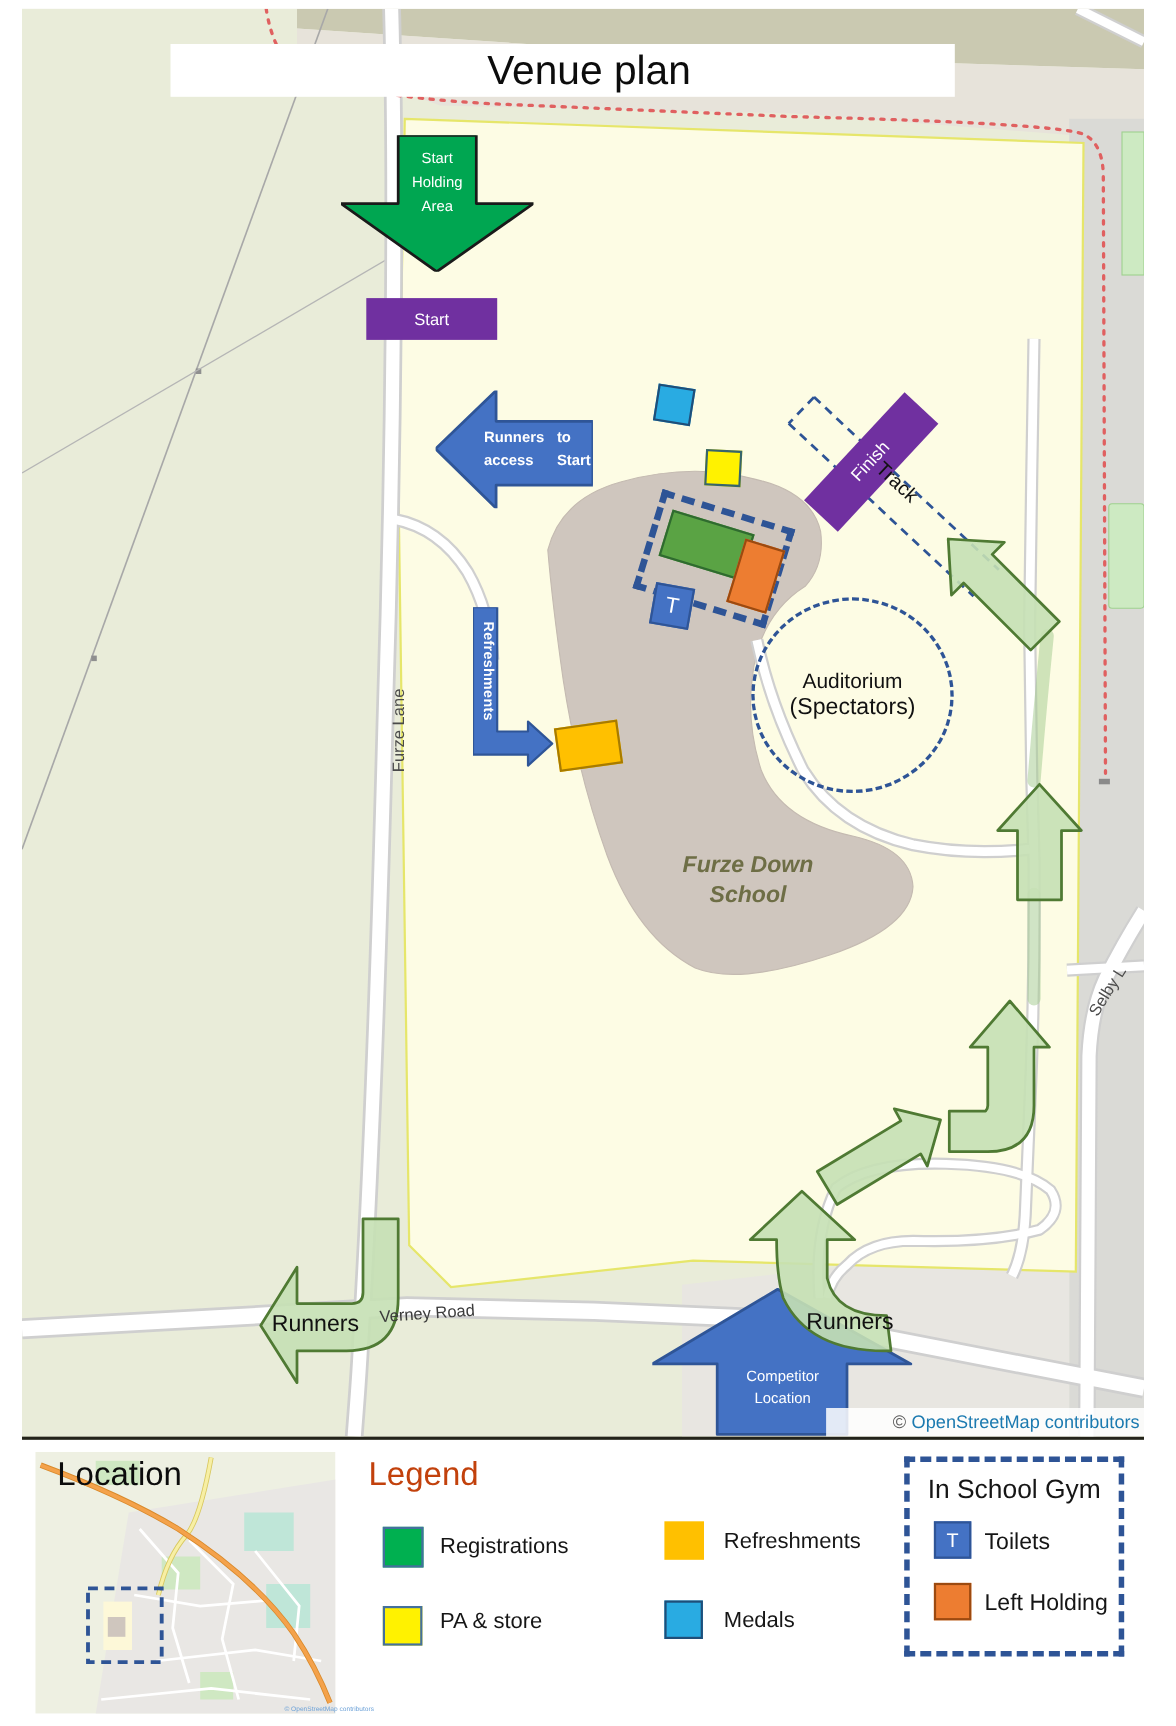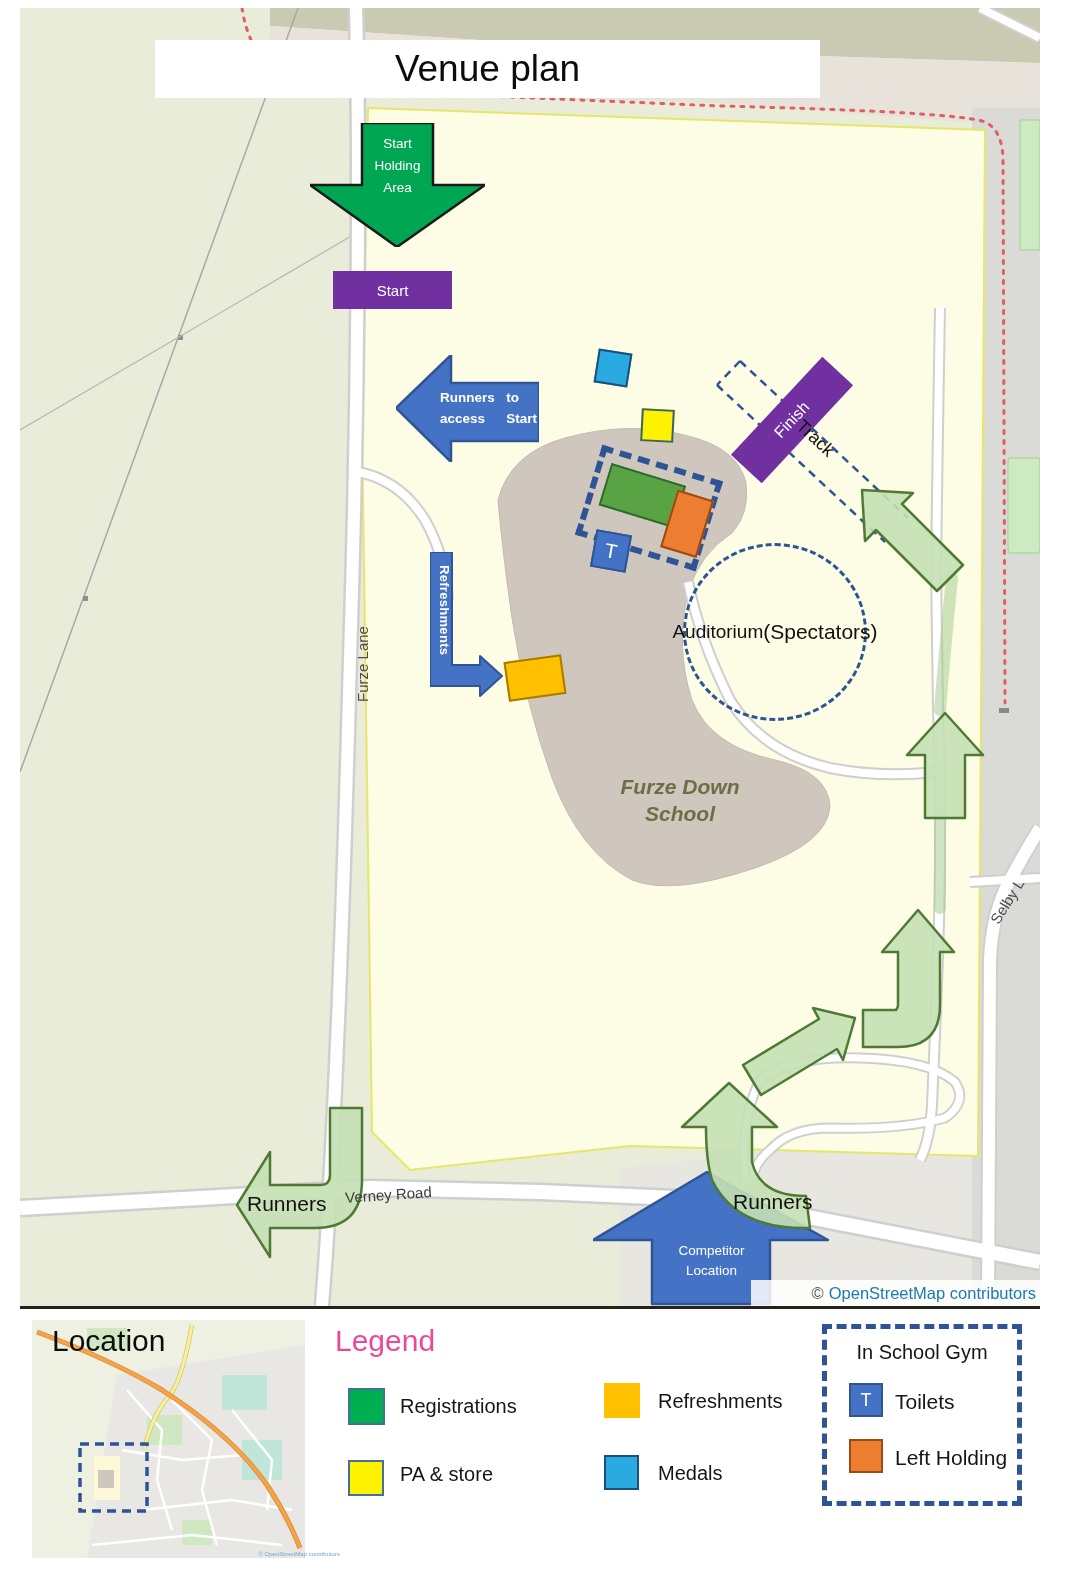--- a/index.html
+++ b/index.html
@@ -5,23 +5,23 @@
   html,body{margin:0;padding:0;background:#fff;}
   .page{position:relative;width:1069px;height:1569px;background:#ffffff;
         font-family:"Liberation Sans",sans-serif;overflow:hidden;color:#111;}
   .abs{position:absolute;}
 
   
   .map{position:absolute;left:20px;top:8px;width:1020px;height:1298px;
        border-bottom:3px solid #23231a;overflow:hidden;background:#e9ecd9;}
   .map svg.layer{position:absolute;left:0;top:0;}
 
-  .title-box{left:135px;top:32px;width:665px;height:58px;background:#fff;
+  .title-box{left:135px;top:32px;width:665px;height:48px;background:#fff;
              display:flex;align-items:center;justify-content:center;
-             font-size:37px;font-weight:500;color:#0c0c0c;z-index:3;}
+             font-size:37px;font-weight:500;color:#0c0c0c;z-index:3;padding-left:48px;}
 
   .start-holding{left:290px;top:115px;width:175px;height:124px;z-index:3;}
   .start-holding .txt{position:absolute;left:0;top:10px;width:100%;text-align:center;
                       color:#fff;font-size:13.5px;line-height:1.62;}
   .start-holding .txt span{display:block;}
 
   .start-box{left:313px;top:263px;width:119px;height:38px;background:var(--purple);
              display:flex;align-items:center;justify-content:center;color:#fff;
              font-size:15px;z-index:3;}
 
@@ -47,21 +47,21 @@
          border:2px solid var(--arrow_blue_dark);transform:rotate(10deg);
          display:flex;align-items:center;justify-content:center;color:#fff;
          font-size:20px;z-index:4;box-sizing:border-box;}
 
   .finish-bar{left:705px;top:391px;width:134px;height:42px;background:var(--purple);
               transform:rotate(-47deg);display:flex;align-items:center;justify-content:center;
               color:#fff;font-size:16px;z-index:3;}
   .track-label{left:773px;top:420px;transform:rotate(43deg);font-size:18px;color:#111;z-index:3;}
 
   .auditorium{left:663px;top:535px;width:184px;height:178px;border:3px dashed var(--navy);
-              border-radius:50%;display:flex;flex-direction:row;align-items:center;
+              border-radius:50%;display:flex;flex-direction:column;align-items:center;
               justify-content:center;z-index:3;box-sizing:border-box;}
   .auditorium .l1{font-size:19px;} .auditorium .l2{font-size:21px;margin-top:0;}
 
   .refresh-arrow{left:410px;top:544px;width:92px;height:146px;z-index:3;}
   .refresh-arrow .vtxt{position:absolute;left:0;top:4px;width:22px;height:108px;
                        writing-mode:vertical-rl;text-orientation:mixed;text-align:center;
                        color:#fff;font-size:13px;font-weight:600;letter-spacing:.3px;}
   .refresh-rect{left:486px;top:650px;width:58px;height:40px;background:var(--refresh_amber);
                 border:2px solid #a77b00;transform:rotate(-8deg);z-index:3;box-sizing:border-box;}
 
@@ -90,32 +90,32 @@
   .attribution .lnk{color:#1c7ab0;}
 
   .arrows-layer{z-index:4;pointer-events:none;}
 
   
   .panel{position:absolute;left:0;top:1309px;width:1069px;height:260px;background:#fff;}
   .location{left:32px;top:11px;width:310px;height:238px;overflow:hidden;}
   .location-title{position:absolute;left:20px;top:4px;font-size:30px;color:#0c0c0c;z-index:2;}
   .mini-attr{position:absolute;right:2px;bottom:1px;font-size:6px;color:#6fa3d8;z-index:2;}
 
-  .legend-title{left:335px;top:15px;font-size:30px;color:#ec4899;}
+  .legend-title{left:335px;top:15px;font-size:30px;color:#c2410c;}
   .lg-sw{box-sizing:border-box;}
   .sw-reg{left:348px;top:79px;width:37px;height:37px;background:var(--reg_green);border:2px solid #44709d;}
   .sw-refresh{left:604px;top:74px;width:36px;height:35px;background:var(--refresh_amber);}
   .sw-pa{left:348px;top:151px;width:36px;height:36px;background:var(--pa_yellow);border:2px solid #44709d;}
   .sw-medals{left:604px;top:146px;width:35px;height:35px;background:var(--medals_cyan);border:2px solid #1f4e79;}
   .lg-label{font-size:20px;color:#161616;}
   .lb-reg{left:400px;top:86px;} .lb-refresh{left:658px;top:81px;}
   .lb-pa{left:400px;top:154px;} .lb-medals{left:658px;top:153px;}
 
   .gym-box{left:822px;top:15px;width:190px;height:172px;border:5px dashed var(--navy);}
-  .gym-title{position:absolute;left:0;top:12px;width:100%;text-align:center;font-size:20px;color:#161616;}
+  .gym-title{position:absolute;left:0;top:12px;width:100%;text-align:center;font-size:24px;color:#161616;}
   .gym-t{position:absolute;left:22px;top:54px;width:34px;height:34px;background:var(--toilets_blue);
          border:2px solid var(--arrow_blue_dark);display:flex;align-items:center;justify-content:center;
          color:#fff;font-size:18px;box-sizing:border-box;}
   .gym-lug{position:absolute;left:22px;top:110px;width:34px;height:34px;background:var(--luggage_orange);
            border:2px solid #9c4a10;box-sizing:border-box;}
   .gym-item-label{position:absolute;font-size:21px;color:#161616;}
   .gl-toilets{left:68px;top:61px;} .gl-lug{left:68px;top:117px;}
 </style>
 </head>
 <body>

